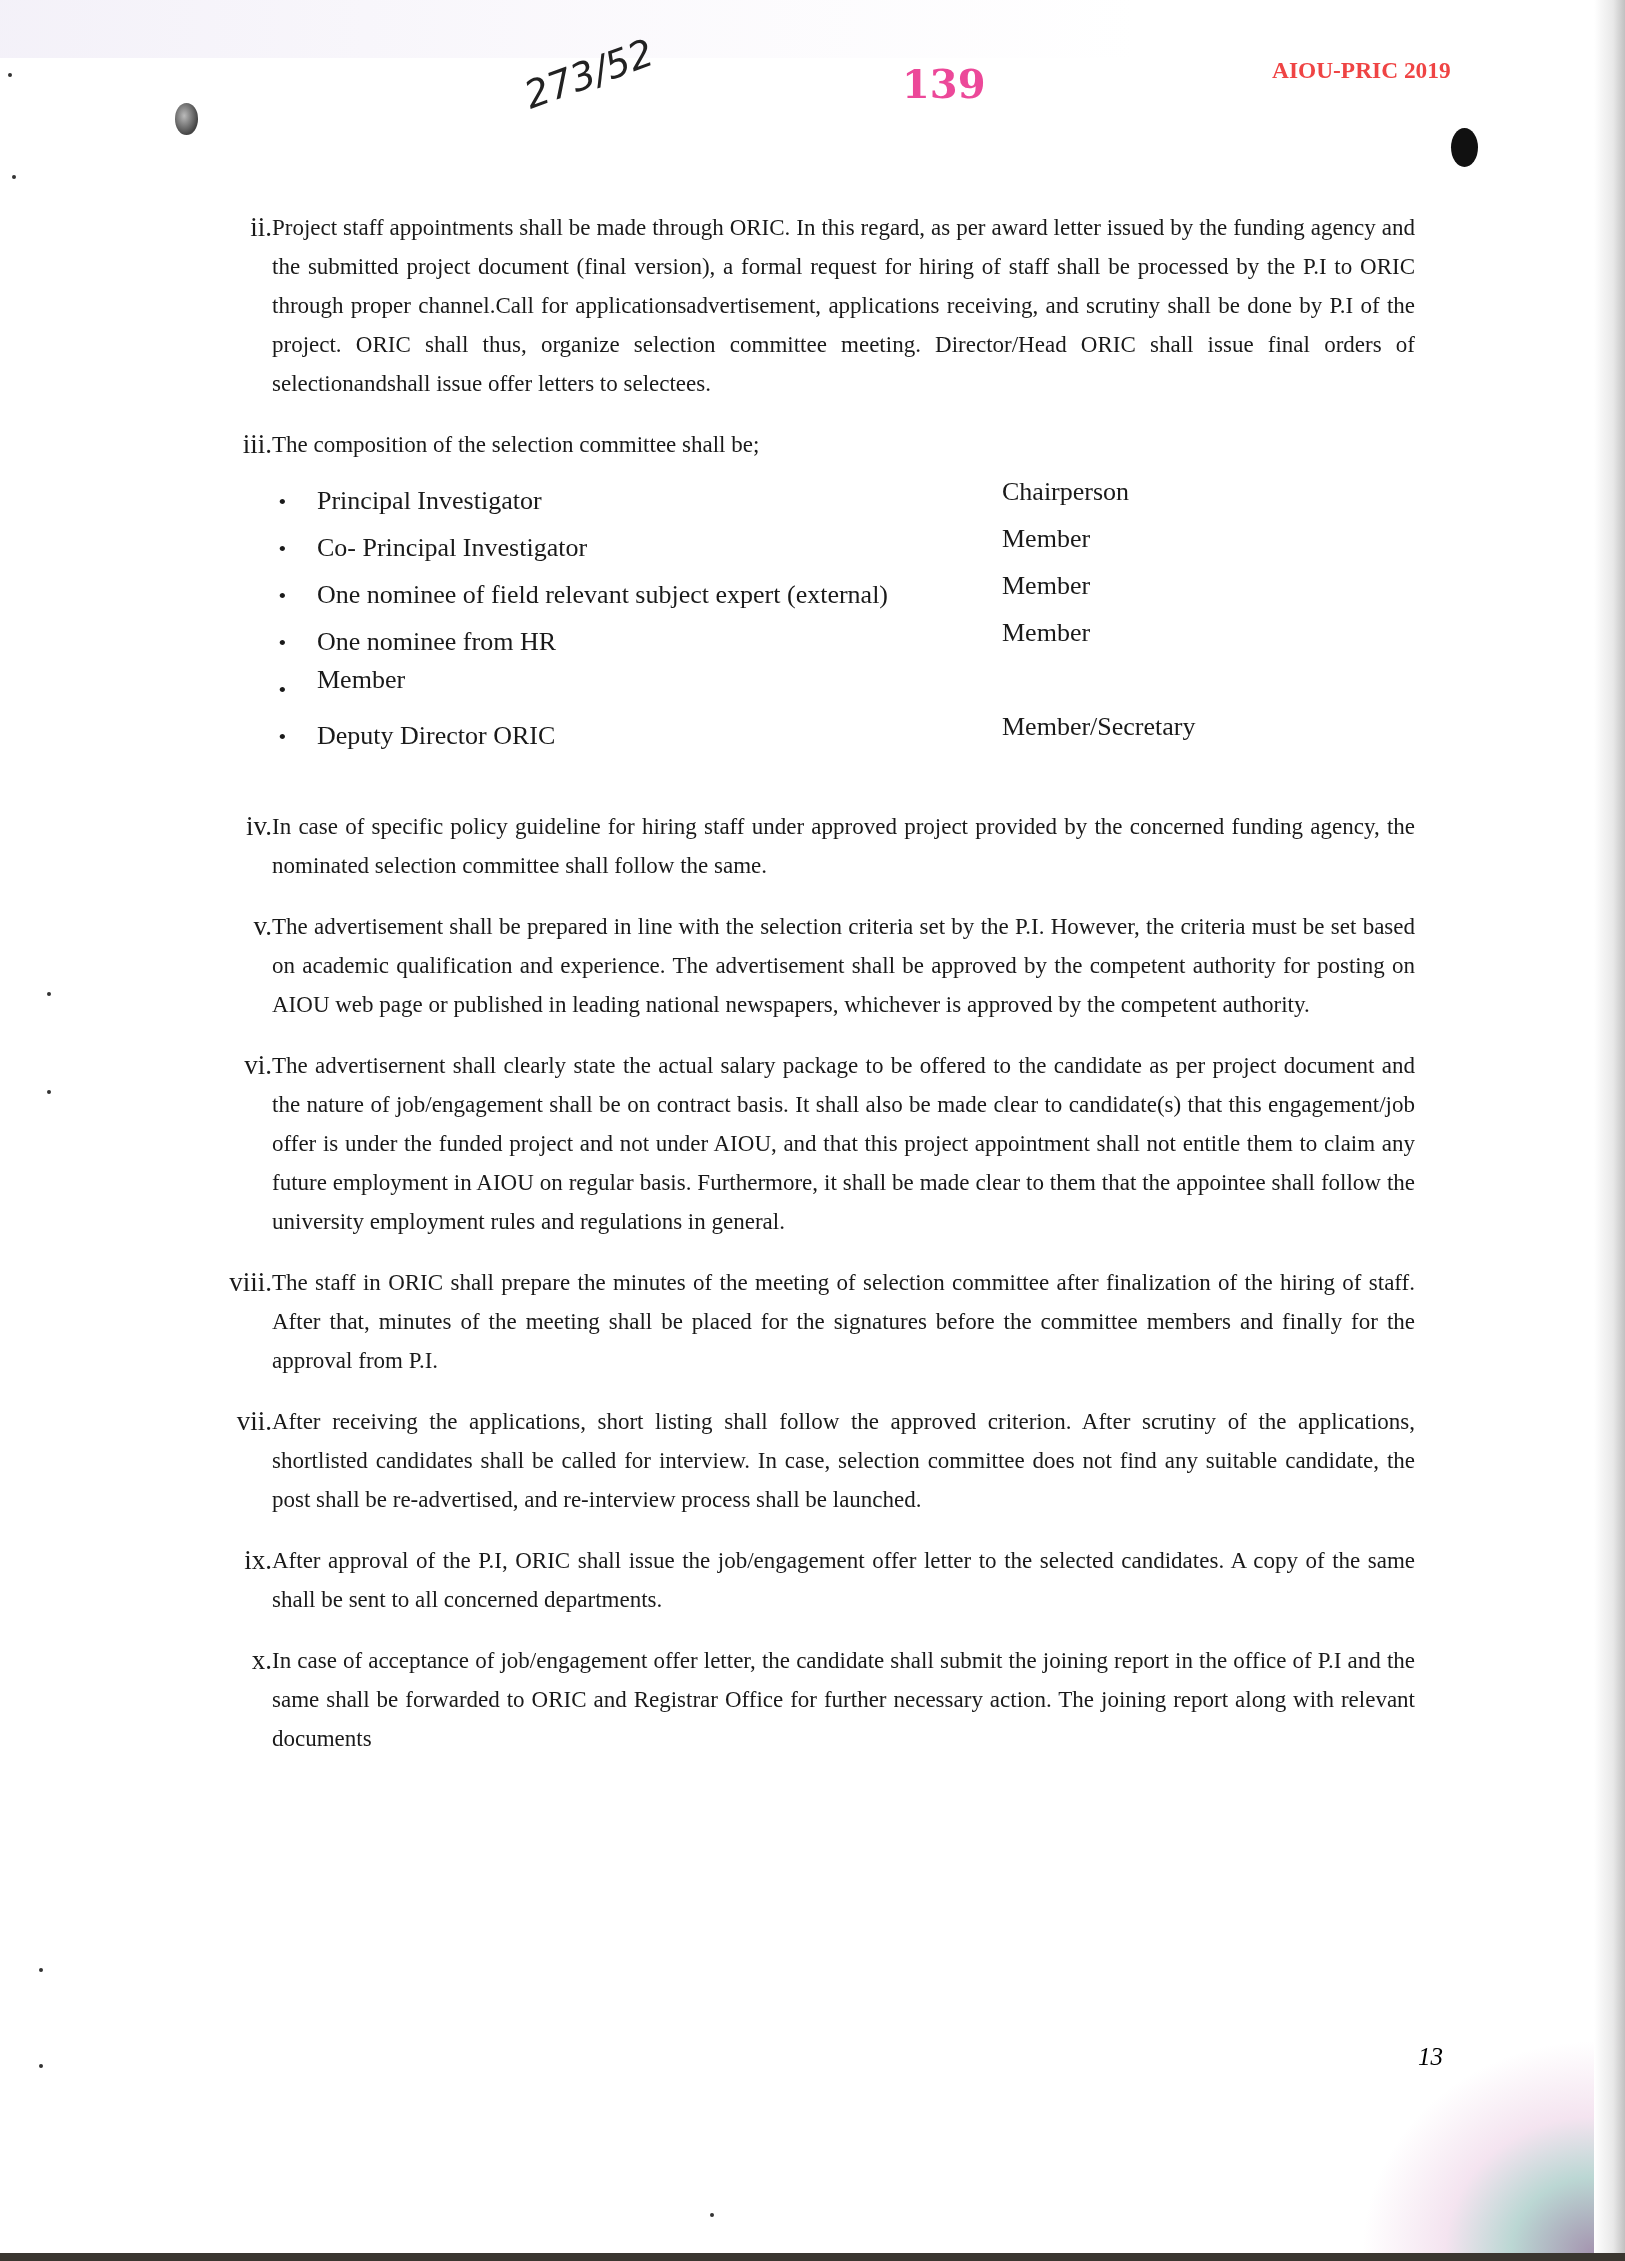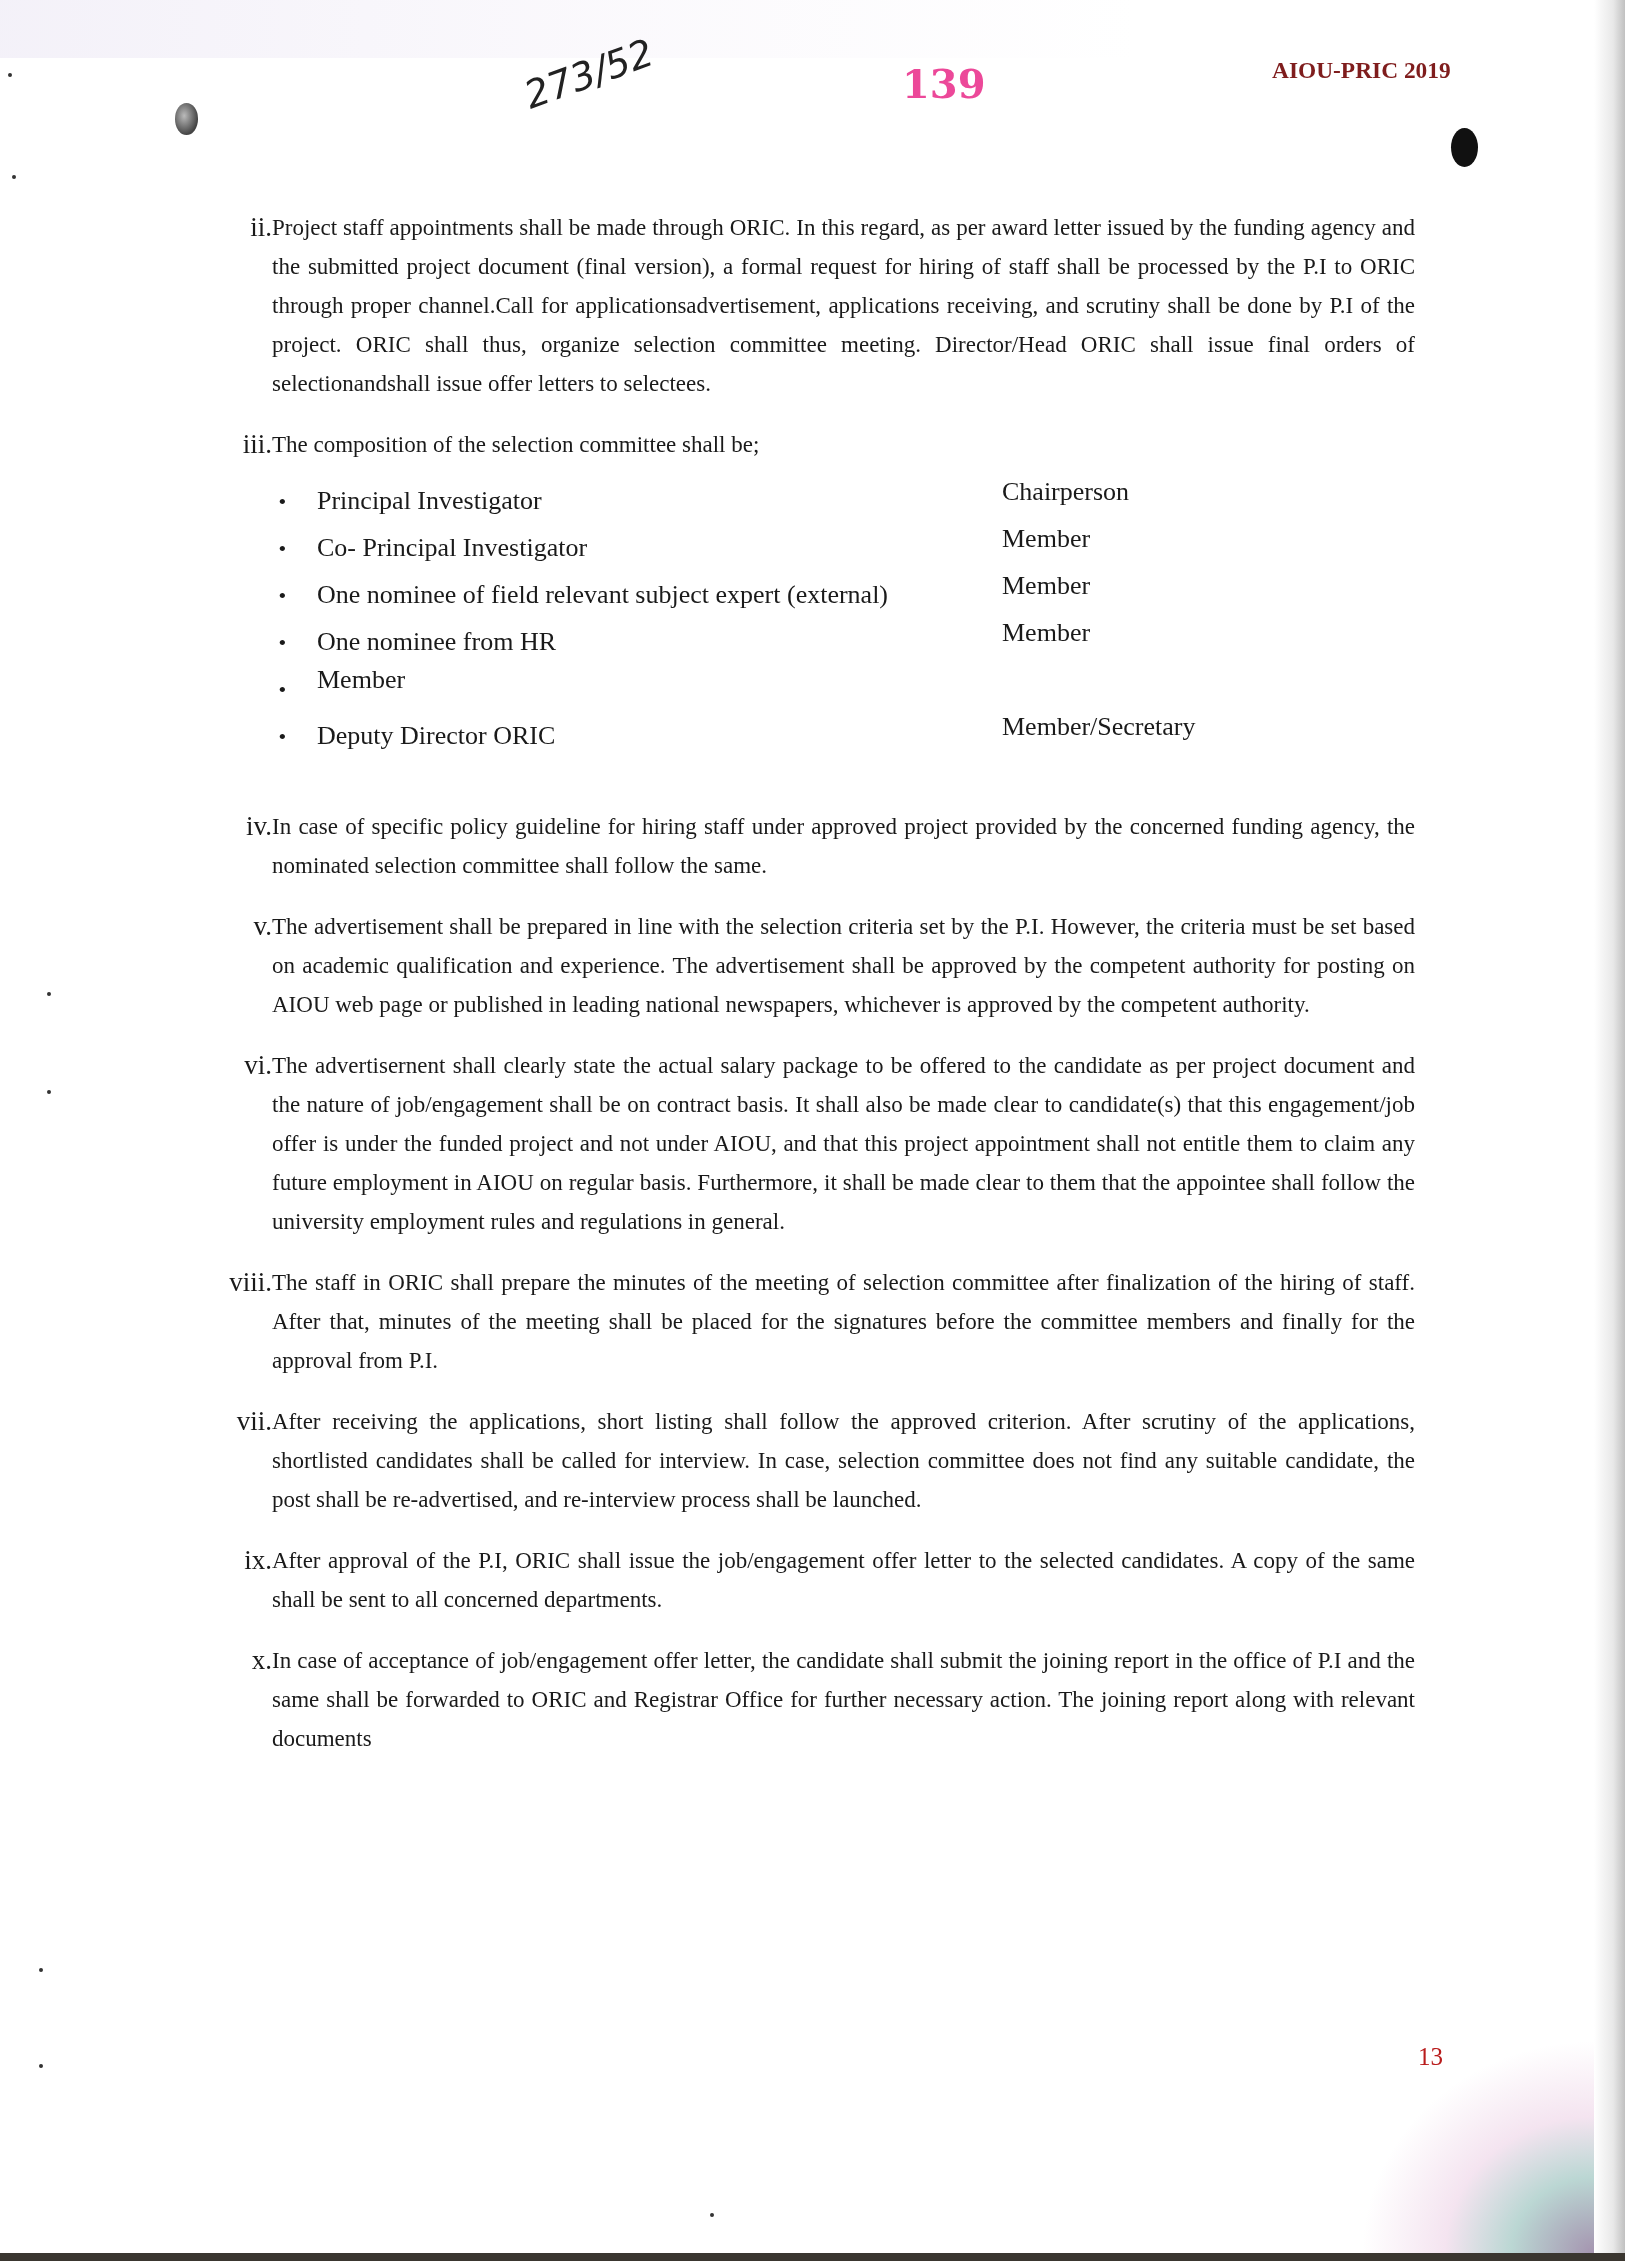--- a/index.html
+++ b/index.html
@@ -48,25 +48,25 @@
   }
   .page-no-top {
     position: absolute; left: 902px; top: 60px;
     font-family: "DejaVu Serif", serif;
     font-size: 40px; font-weight: bold;
     color: #ec4899;
   }
   .doc-code {
     position: absolute; left: 1272px; top: 57px;
     font-size: 23.4px; font-weight: bold;
-    color: #7f1d1d;
+    color: #ef4444;
   }
   .page-no-bottom {
     position: absolute; left: 1418px; top: 2043px;
-    font-size: 25px; color: #b91c1c;
+    font-size: 25px; color: #000000; font-style: italic;
   }
   .content {
     position: absolute; left: 175px; top: 208px; width: 1240px;
   }
   .clause {
     position: relative;
     display: flex;
     margin-bottom: 22px;
   }
   .clause .num {

